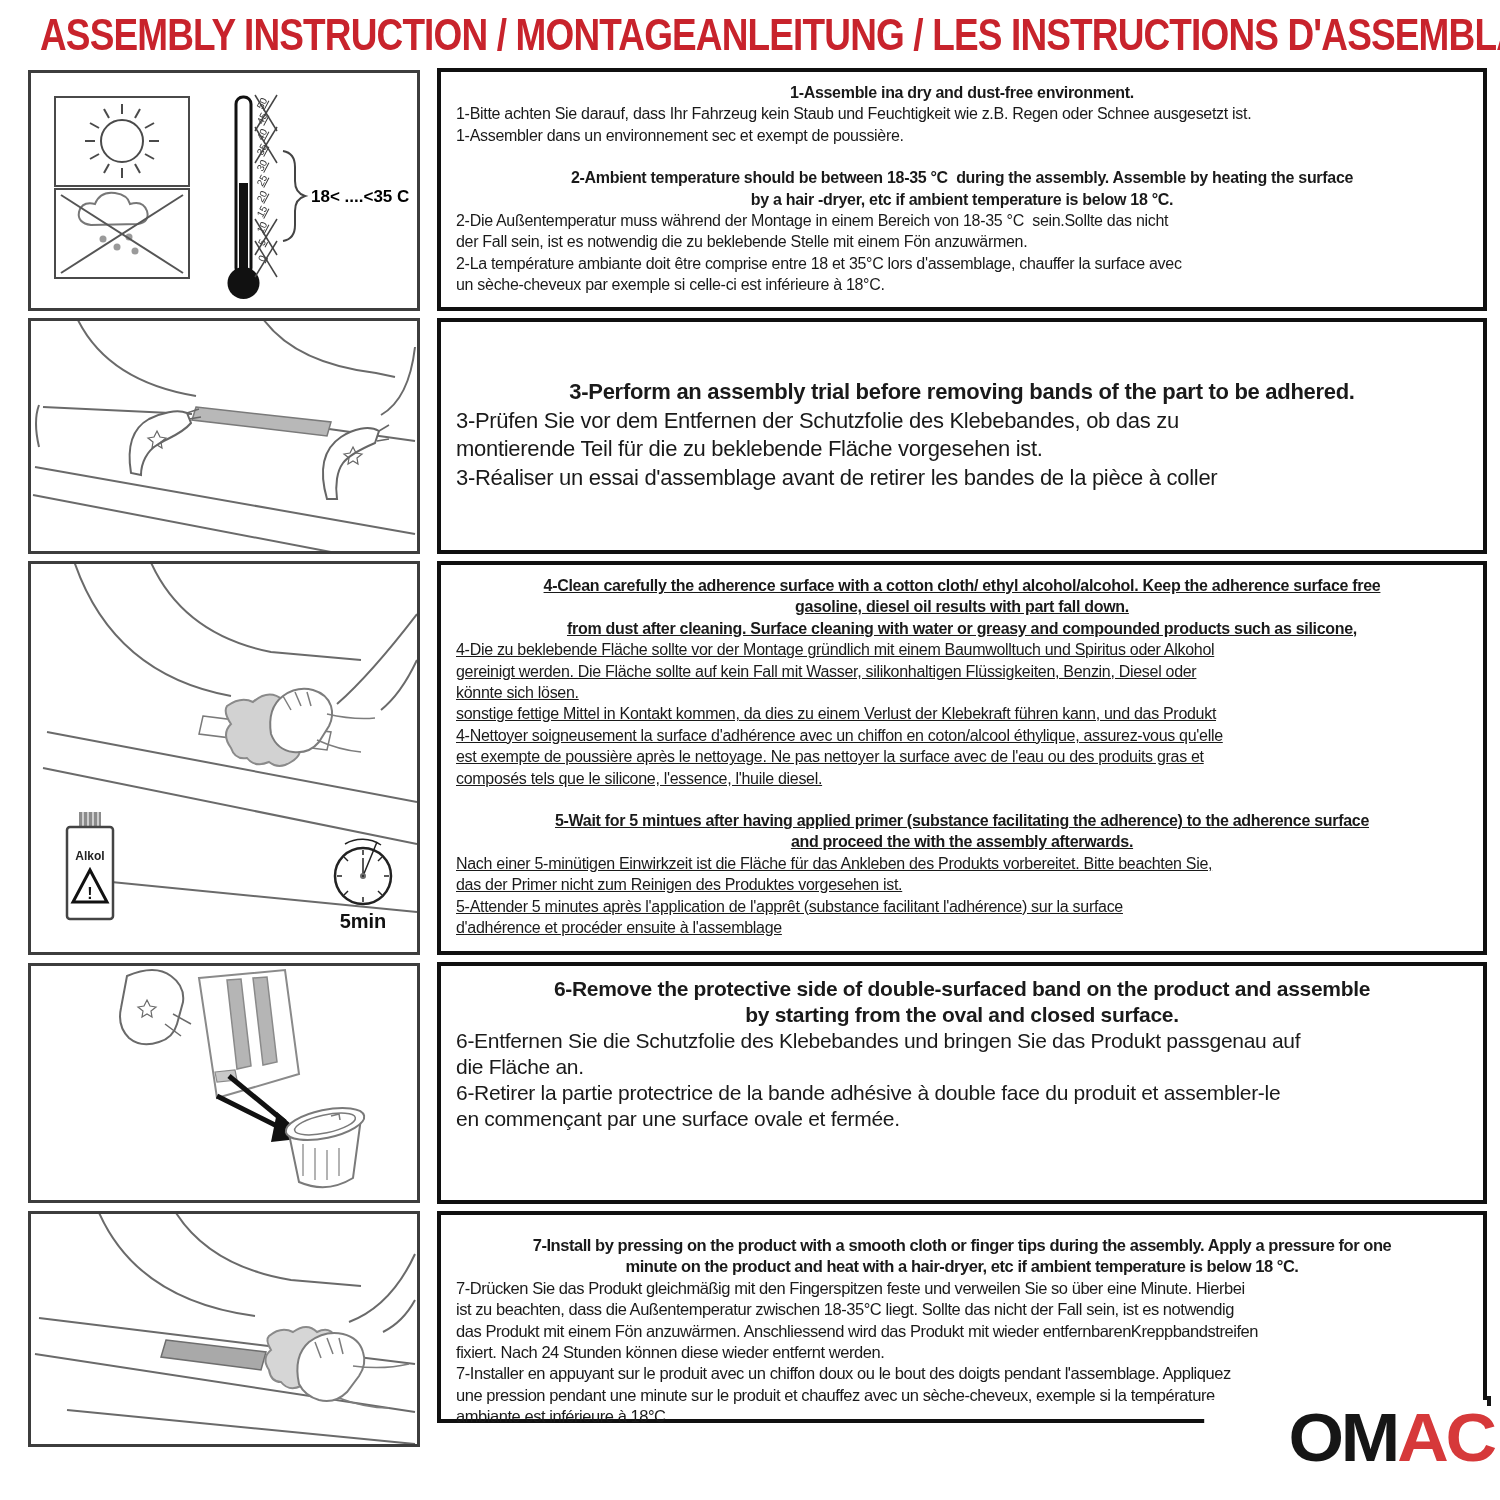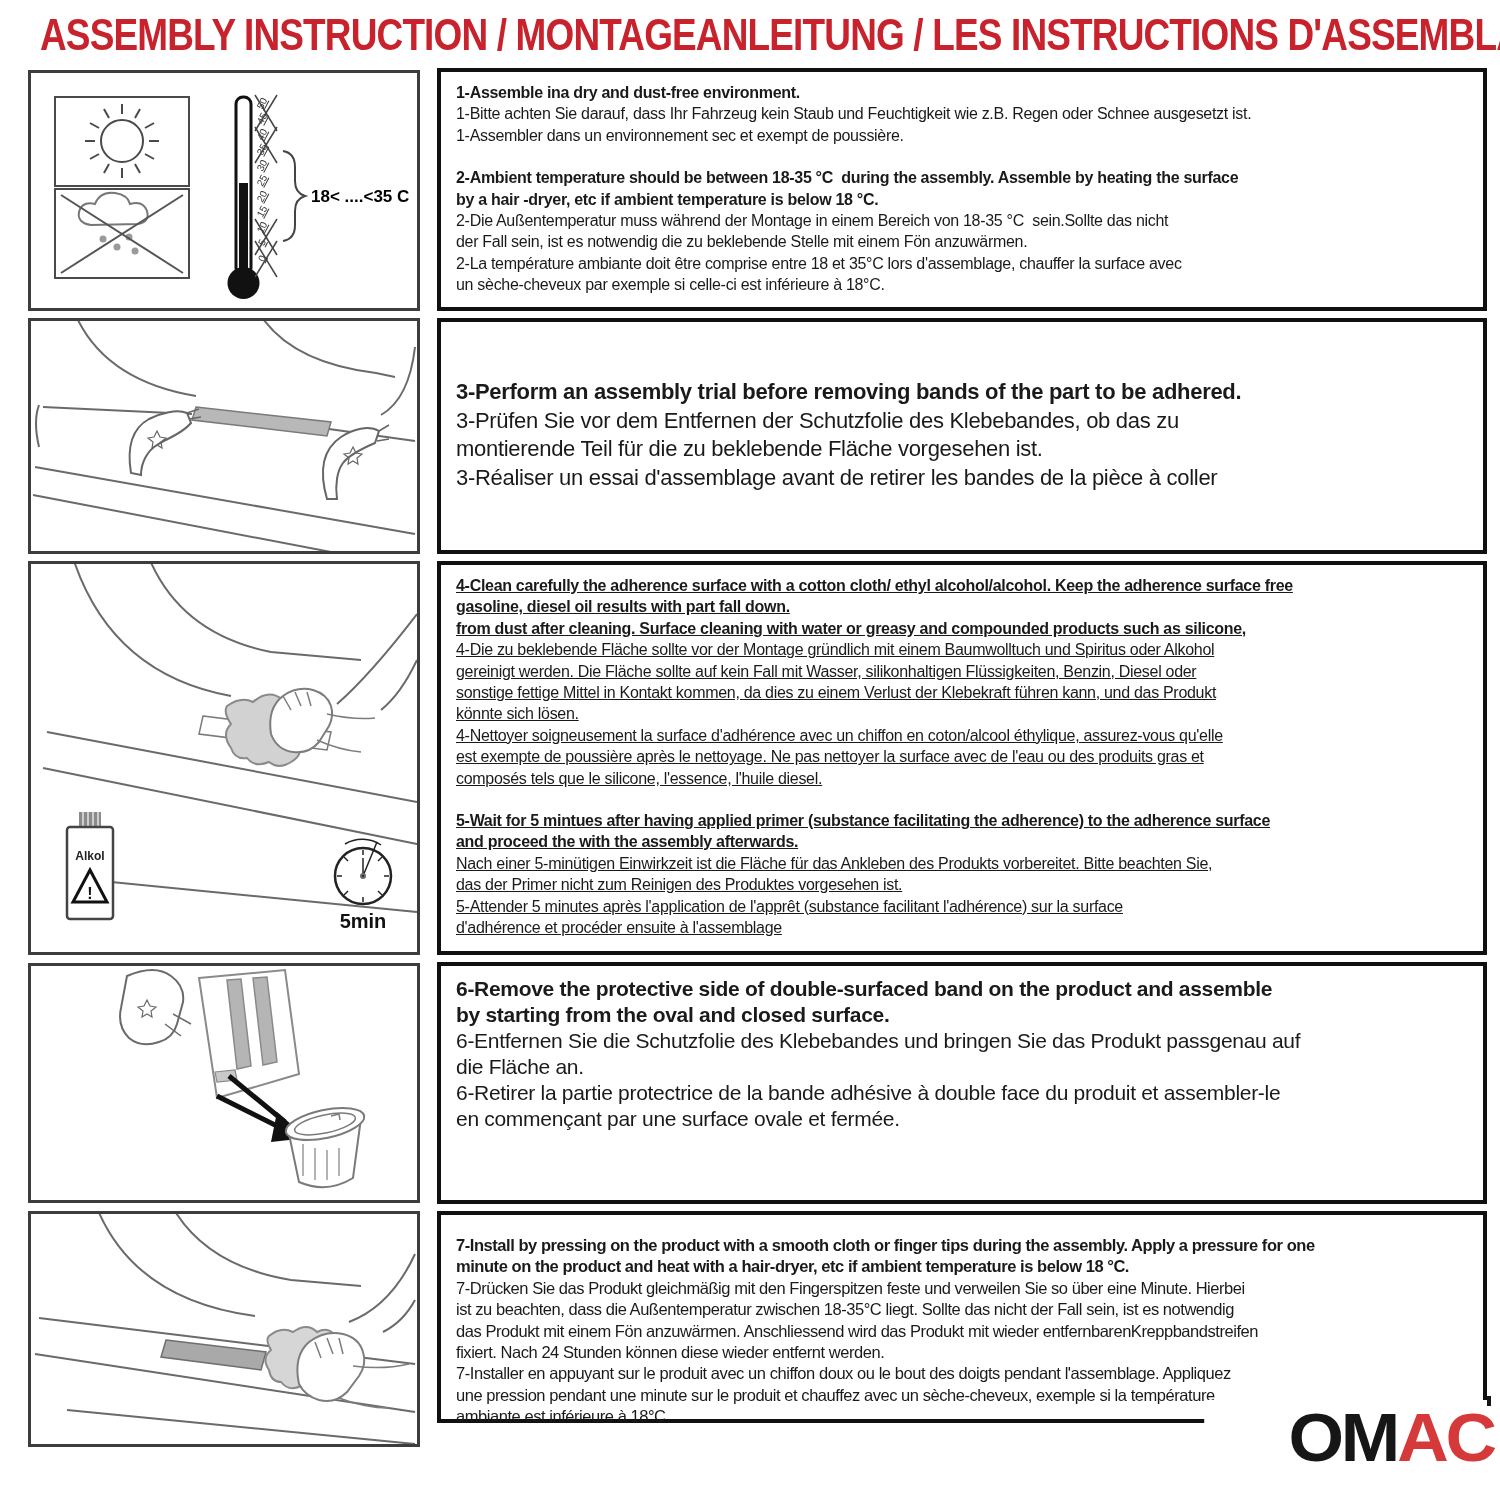--- a/index.html
+++ b/index.html
@@ -7,21 +7,21 @@
        font-family:"Liberation Sans",sans-serif;color:#1a1a1a;}
   .title{position:absolute;left:40px;top:10px;font-size:44px;font-weight:700;
          color:#c8232c;white-space:nowrap;letter-spacing:-1px;
          transform:scaleX(0.84);transform-origin:left top;}
   .lbox{position:absolute;left:28px;width:392px;border:3px solid #3d3d3d;
         background:#fff;box-sizing:border-box;}
   .rbox{position:absolute;left:437px;width:1050px;border:4px solid #101010;
         background:#fff;box-sizing:border-box;}
   .txt{padding:10px 15px;overflow:hidden;}
   .ln{white-space:pre;}
-  .b{font-weight:700;}
+  .b{font-weight:700;text-align:center;}
   .s1 .ln,.s3 .ln{font-size:16px;line-height:21.4px;letter-spacing:-0.3px;}
   .s2 .ln{font-size:22px;line-height:28.5px;letter-spacing:-0.3px;}
   .s2 .txt{padding-top:56px;}
   .s4 .ln{font-size:21px;line-height:26px;letter-spacing:-0.3px;}
   .s4 .txt{}
   .s5 .ln{font-size:16.5px;line-height:21.4px;letter-spacing:-0.45px;}
   .s5 .txt{padding-top:20px;}
   .gap{height:21px;}
   svg{display:block;}
   .logo{position:absolute;left:1218px;top:1400px;width:276px;height:74px;
@@ -193,22 +193,22 @@
     </g>
   </svg>
 </div>
 <div class="rbox s3" style="top:561px;height:394px;text-decoration:underline;">
   <div class="txt">
     <div class="ln b">4-Clean carefully the adherence surface with a cotton cloth/ ethyl alcohol/alcohol. Keep the adherence surface free</div>
     <div class="ln b">gasoline, diesel oil results with part fall down.</div>
     <div class="ln b">from dust after cleaning. Surface cleaning with water or greasy and compounded products such as silicone,</div>
     <div class="ln">4-Die zu beklebende Fläche sollte vor der Montage gründlich mit einem Baumwolltuch und Spiritus oder Alkohol</div>
     <div class="ln">gereinigt werden. Die Fläche sollte auf kein Fall mit Wasser, silikonhaltigen Flüssigkeiten, Benzin, Diesel oder</div>
+    <div class="ln">könnte sich lösen.</div>
     <div class="ln">sonstige fettige Mittel in Kontakt kommen, da dies zu einem Verlust der Klebekraft führen kann, und das Produkt</div>
-    <div class="ln">könnte sich lösen.</div>
     <div class="ln">4-Nettoyer soigneusement la surface d'adhérence avec un chiffon en coton/alcool éthylique, assurez-vous qu'elle</div>
     <div class="ln">est exempte de poussière après le nettoyage. Ne pas nettoyer la surface avec de l'eau ou des produits gras et</div>
     <div class="ln">composés tels que le silicone, l'essence, l'huile diesel.</div>
     <div class="gap"></div>
     <div class="ln b">5-Wait for 5 mintues after having applied primer (substance facilitating the adherence) to the adherence surface</div>
     <div class="ln b">and proceed the with the assembly afterwards.</div>
     <div class="ln">Nach einer 5-minütigen Einwirkzeit ist die Fläche für das Ankleben des Produkts vorbereitet. Bitte beachten Sie,</div>
     <div class="ln">das der Primer nicht zum Reinigen des Produktes vorgesehen ist.</div>
     <div class="ln">5-Attender 5 minutes après l'application de l'apprêt (substance facilitant l'adhérence) sur la surface</div>
     <div class="ln">d'adhérence et procéder ensuite à l'assemblage</div>

